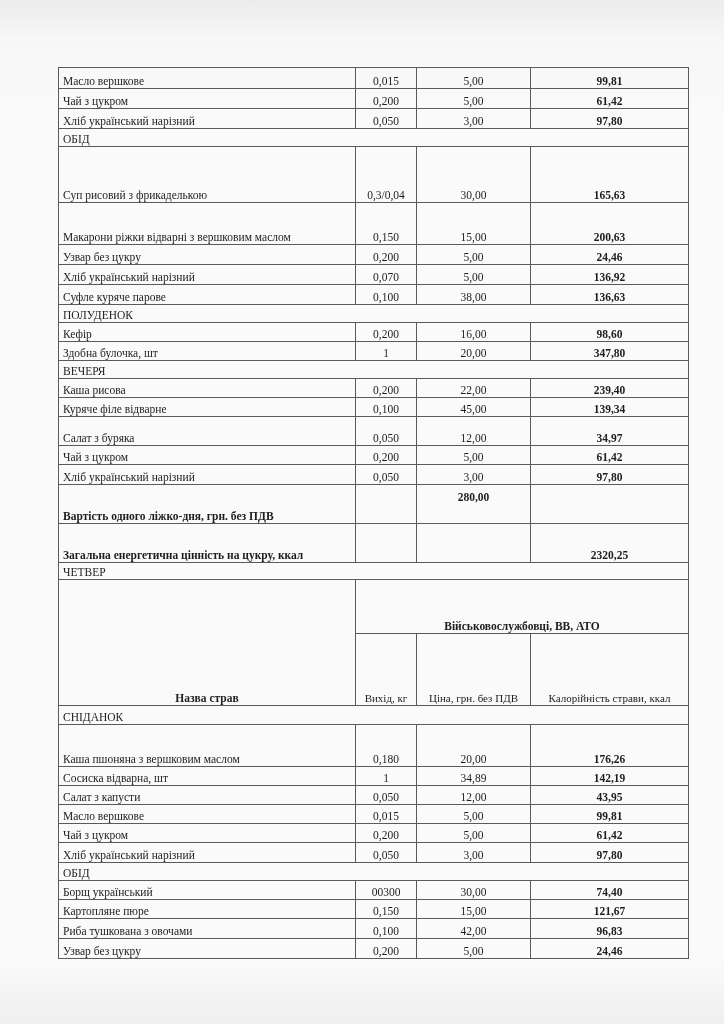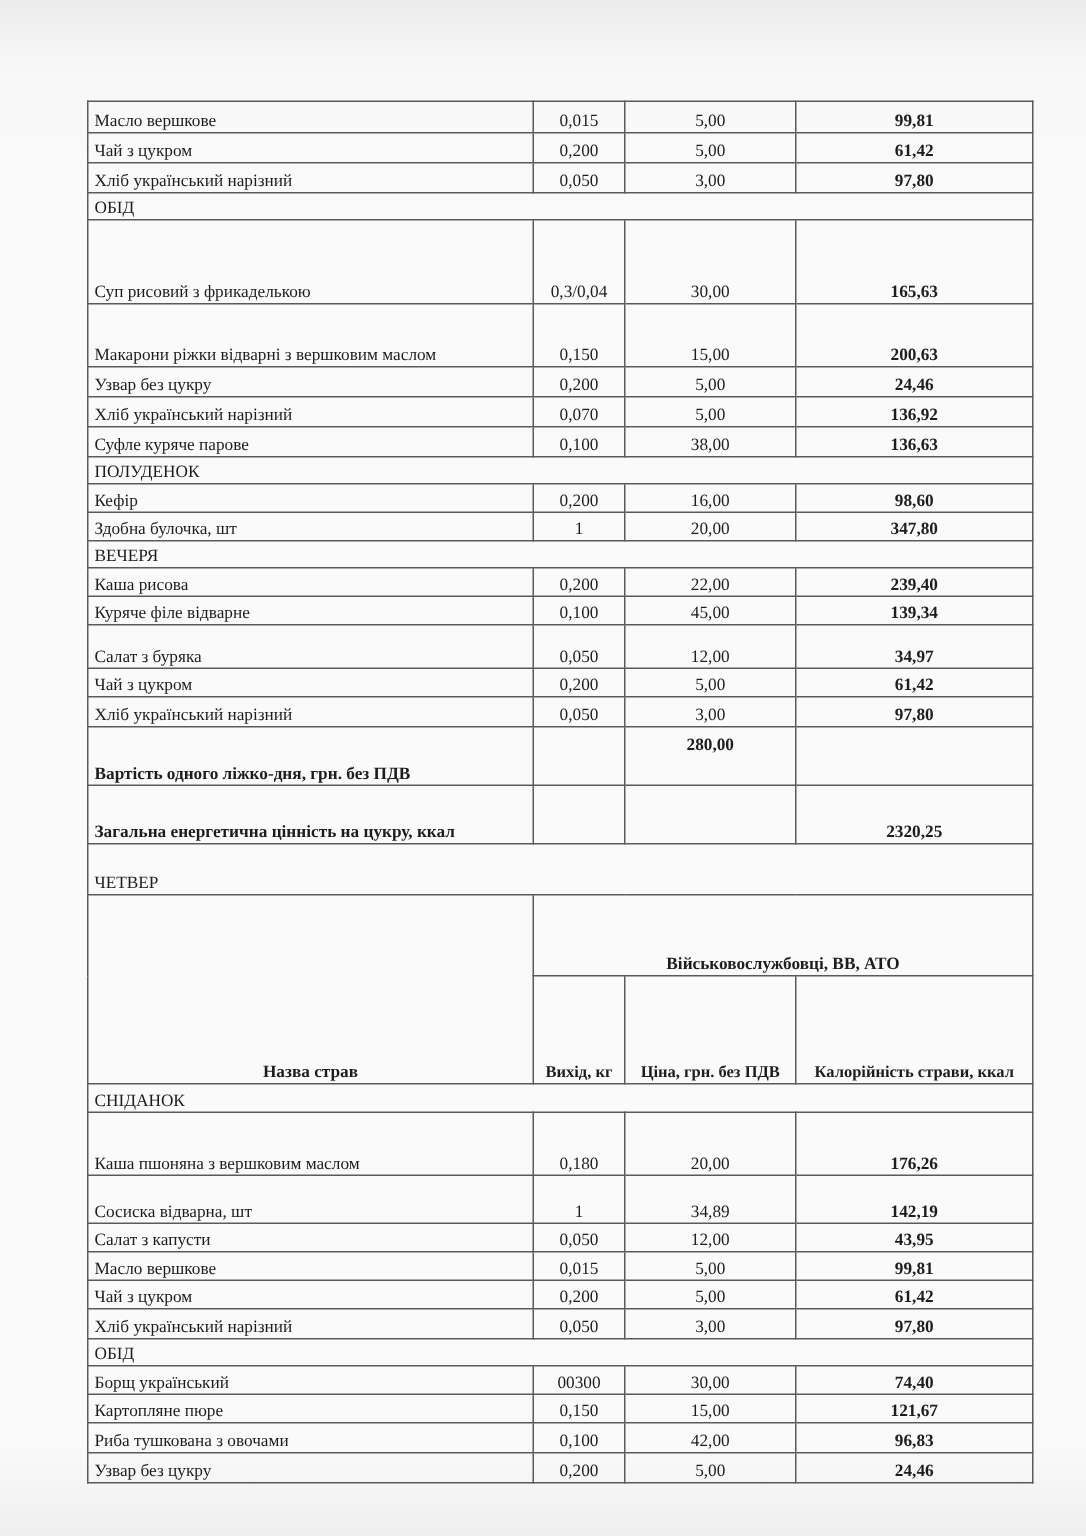--- a/index.html
+++ b/index.html
@@ -28,21 +28,21 @@
     vertical-align: bottom;
     line-height: 13px;
   }
   td.name { text-align: left; padding-left: 6px; padding-bottom: 1px; }
   td.num { text-align: center; padding-bottom: 1px; }
   td.kcal { text-align: center; font-weight: bold; padding-bottom: 1px; }
   td.section { text-align: left; padding-bottom: 1px; }
   td.total-label { font-weight: bold; text-align: left; padding-left: 6px; padding-bottom: 2px; }
   td.total-value { font-weight: bold; text-align: center; vertical-align: middle; margin-top: 30px; }
   td.hdr { font-weight: bold; text-align: center; vertical-align: middle; font-size: 11.5px; }
-  td.hdr-small { font-weight: bold; text-align: center; vertical-align: middle; font-size: 11px; line-height: 14px; }
+  td.hdr-small { font-weight: normal; text-align: center; vertical-align: middle; font-size: 11px; line-height: 14px; }
   td.mid { vertical-align: middle; }
 </style>
 </head>
 <body>
 
 <div class="page-shade"></div>
 
 <table class="menu">
   <colgroup>
     <col style="width:297px">
@@ -161,21 +161,21 @@
       <td class="total-value" style="vertical-align:top;padding-top:6px">280,00</td>
       <td></td>
     </tr>
     <tr style="height:39px">
       <td class="total-label">Загальна енергетична цінність на цукру, ккал</td>
       <td></td>
       <td></td>
       <td class="total-value">2320,25</td>
     </tr>
 
-    <tr style="height:34px">
+    <tr style="height:17px">
       <td colspan="4" class="section">ЧЕТВЕР</td>
     </tr>
     <tr style="height:54px">
       <td rowspan="2" class="hdr">Назва страв</td>
       <td colspan="3" class="hdr">Військовослужбовці, ВВ, АТО</td>
     </tr>
     <tr style="height:72px">
       <td class="hdr-small">Вихід, кг</td>
       <td class="hdr-small">Ціна, грн. без ПДВ</td>
       <td class="hdr-small">Калорійність страви, ккал</td>
@@ -183,21 +183,21 @@
 
     <tr style="height:19px">
       <td colspan="4" class="section">СНІДАНОК</td>
     </tr>
     <tr style="height:42px">
       <td class="name">Каша пшоняна з вершковим маслом</td>
       <td class="num">0,180</td>
       <td class="num">20,00</td>
       <td class="kcal">176,26</td>
     </tr>
-    <tr style="height:32px">
+    <tr style="height:19px">
       <td class="name">Сосиска відварна, шт</td>
       <td class="num">1</td>
       <td class="num">34,89</td>
       <td class="kcal">142,19</td>
     </tr>
     <tr style="height:19px">
       <td class="name">Салат з капусти</td>
       <td class="num">0,050</td>
       <td class="num">12,00</td>
       <td class="kcal">43,95</td>

